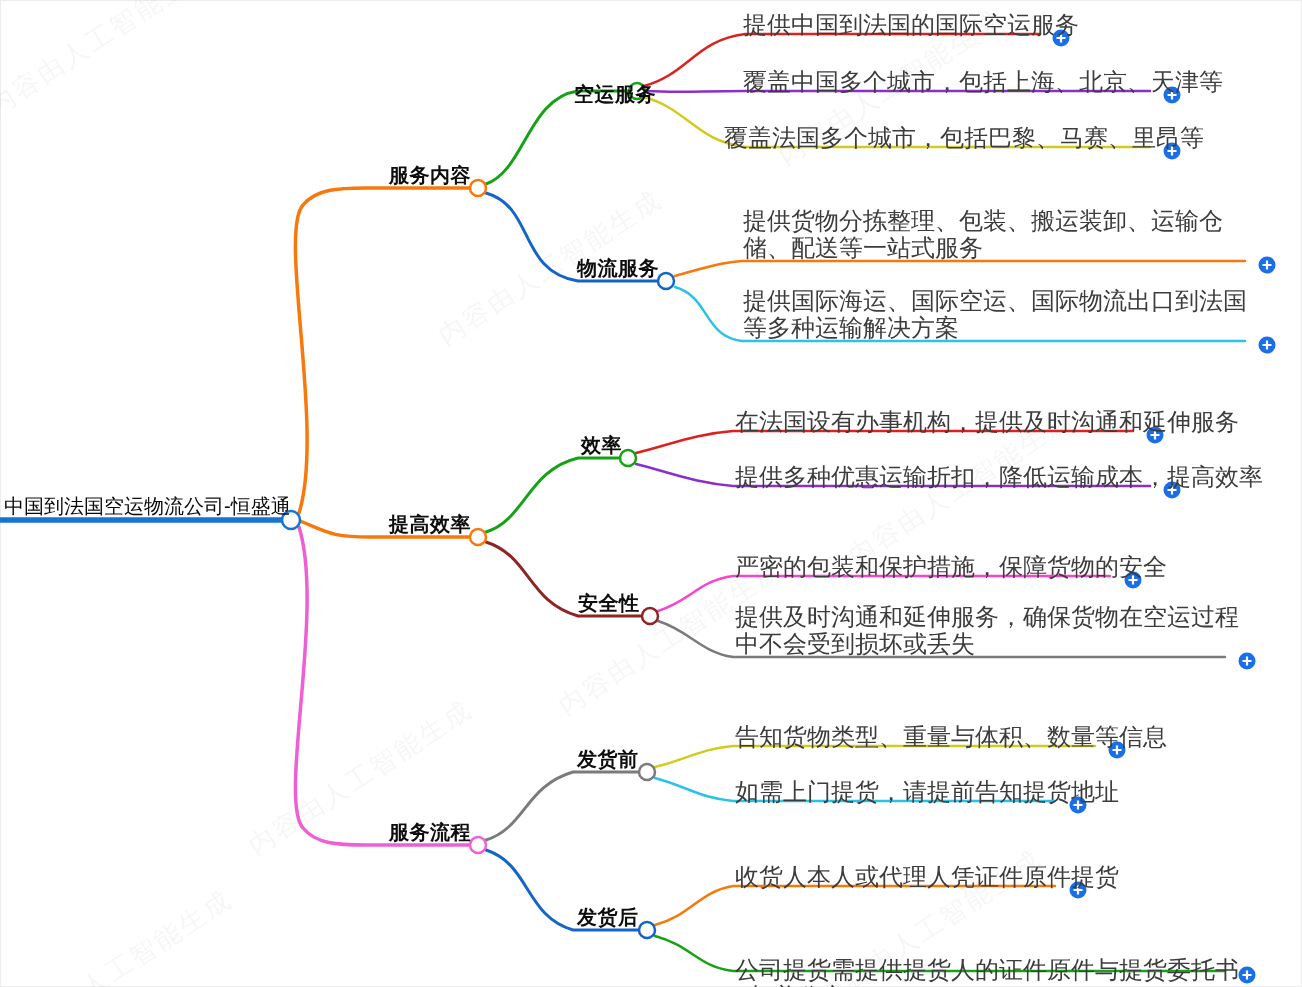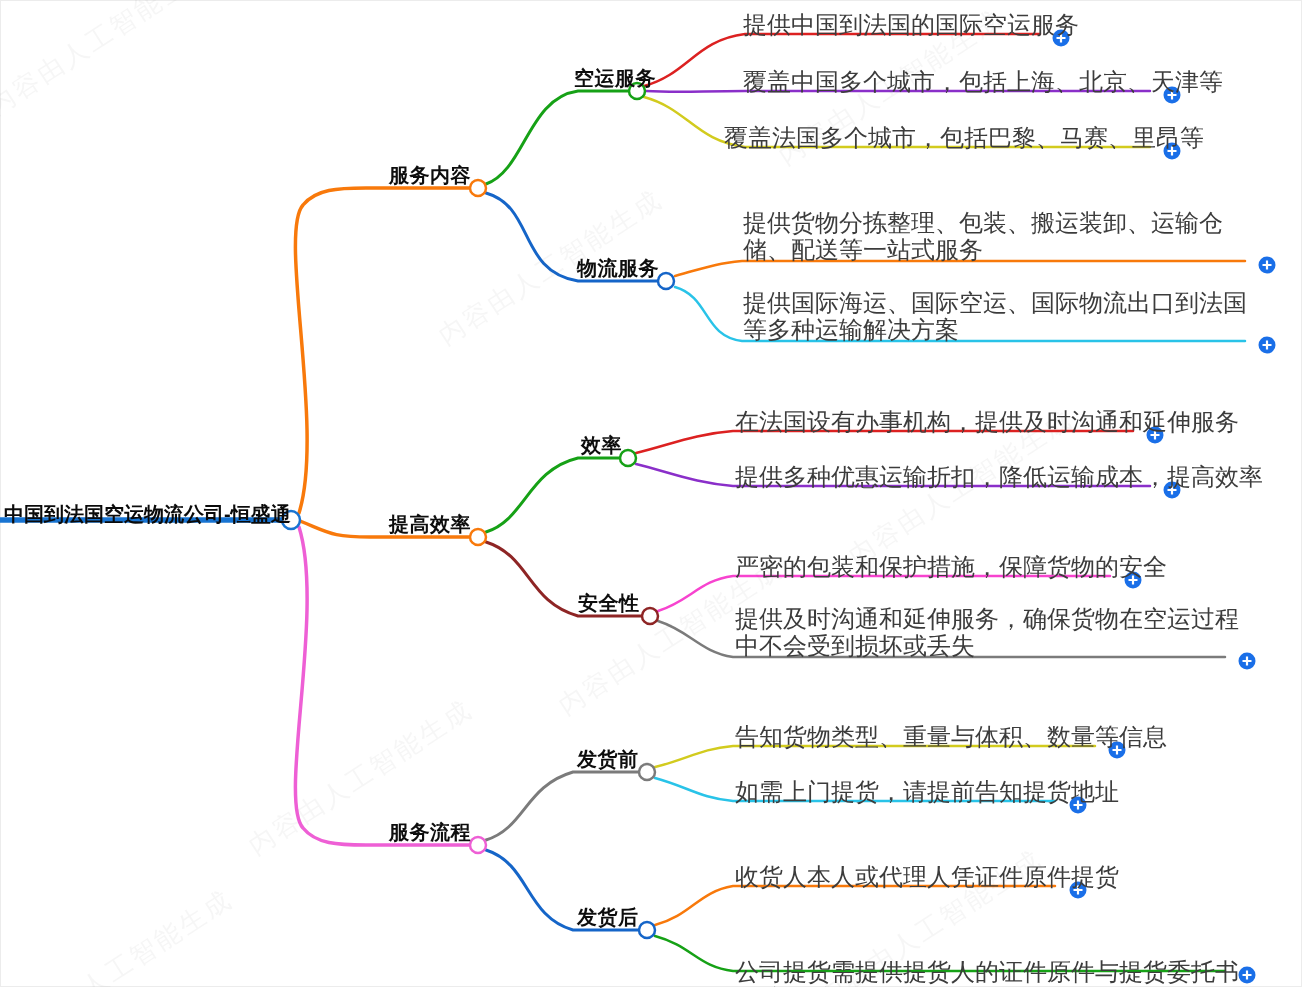--- a/index.html
+++ b/index.html
@@ -15,36 +15,36 @@
   .node-label{
     position:absolute;
     font-weight:bold;
     font-size:20px;
     color:#0d0d0d;
     white-space:nowrap;
     letter-spacing:0.5px;
   }
   .root-label{
     position:absolute;
-    font-weight:bold;
+    font-weight:normal;
     font-size:20px;
     color:#0a0a0a;
     white-space:nowrap;
-    margin-top:8px;
   }
   .leaf-text{
     position:absolute;
     font-size:24px;
     line-height:27px;
     color:#3c3c3c;
     white-space:nowrap;
   }
   .leaf-text.wrap{
     white-space:normal;
     width:507px;
+    font-family:Liberation Mono, monospace;
   }
   .wm{
     position:absolute;
     color:rgba(90,90,90,0.055);
     font-size:26px;
     transform:rotate(-33deg);
     white-space:nowrap;
     pointer-events:none;
     letter-spacing:3px;
   }
@@ -165,21 +165,21 @@
   <div class="wm" style="left:230px;top:760px">内容由人工智能生成</div>
   <div class="wm" style="left:800px;top:910px">内容由人工智能生成</div>
   <div class="wm" style="left:-10px;top:950px">内容由人工智能生成</div>
 
   <div class="root-label" style="left:4px;top:493px">中国到法国空运物流公司-恒盛通</div>
 
   <div class="node-label" style="left:389px;top:162px">服务内容</div>
   <div class="node-label" style="left:389px;top:511px">提高效率</div>
   <div class="node-label" style="left:389px;top:819px">服务流程</div>
 
-  <div class="node-label" style="left:574px;top:65px">空运服务</div>
+  <div class="node-label" style="left:574px;top:81px">空运服务</div>
   <div class="node-label" style="left:577px;top:255px">物流服务</div>
   <div class="node-label" style="left:581px;top:432px">效率</div>
   <div class="node-label" style="left:578px;top:590px">安全性</div>
   <div class="node-label" style="left:577px;top:746px">发货前</div>
   <div class="node-label" style="left:577px;top:904px">发货后</div>
 
   <div class="leaf-text" style="left:743px;top:11px">提供中国到法国的国际空运服务</div>
   <div class="leaf-text" style="left:743px;top:68px">覆盖中国多个城市，包括上海、北京、天津等</div>
   <div class="leaf-text" style="left:724px;top:124px">覆盖法国多个城市，包括巴黎、马赛、里昂等</div>
 

